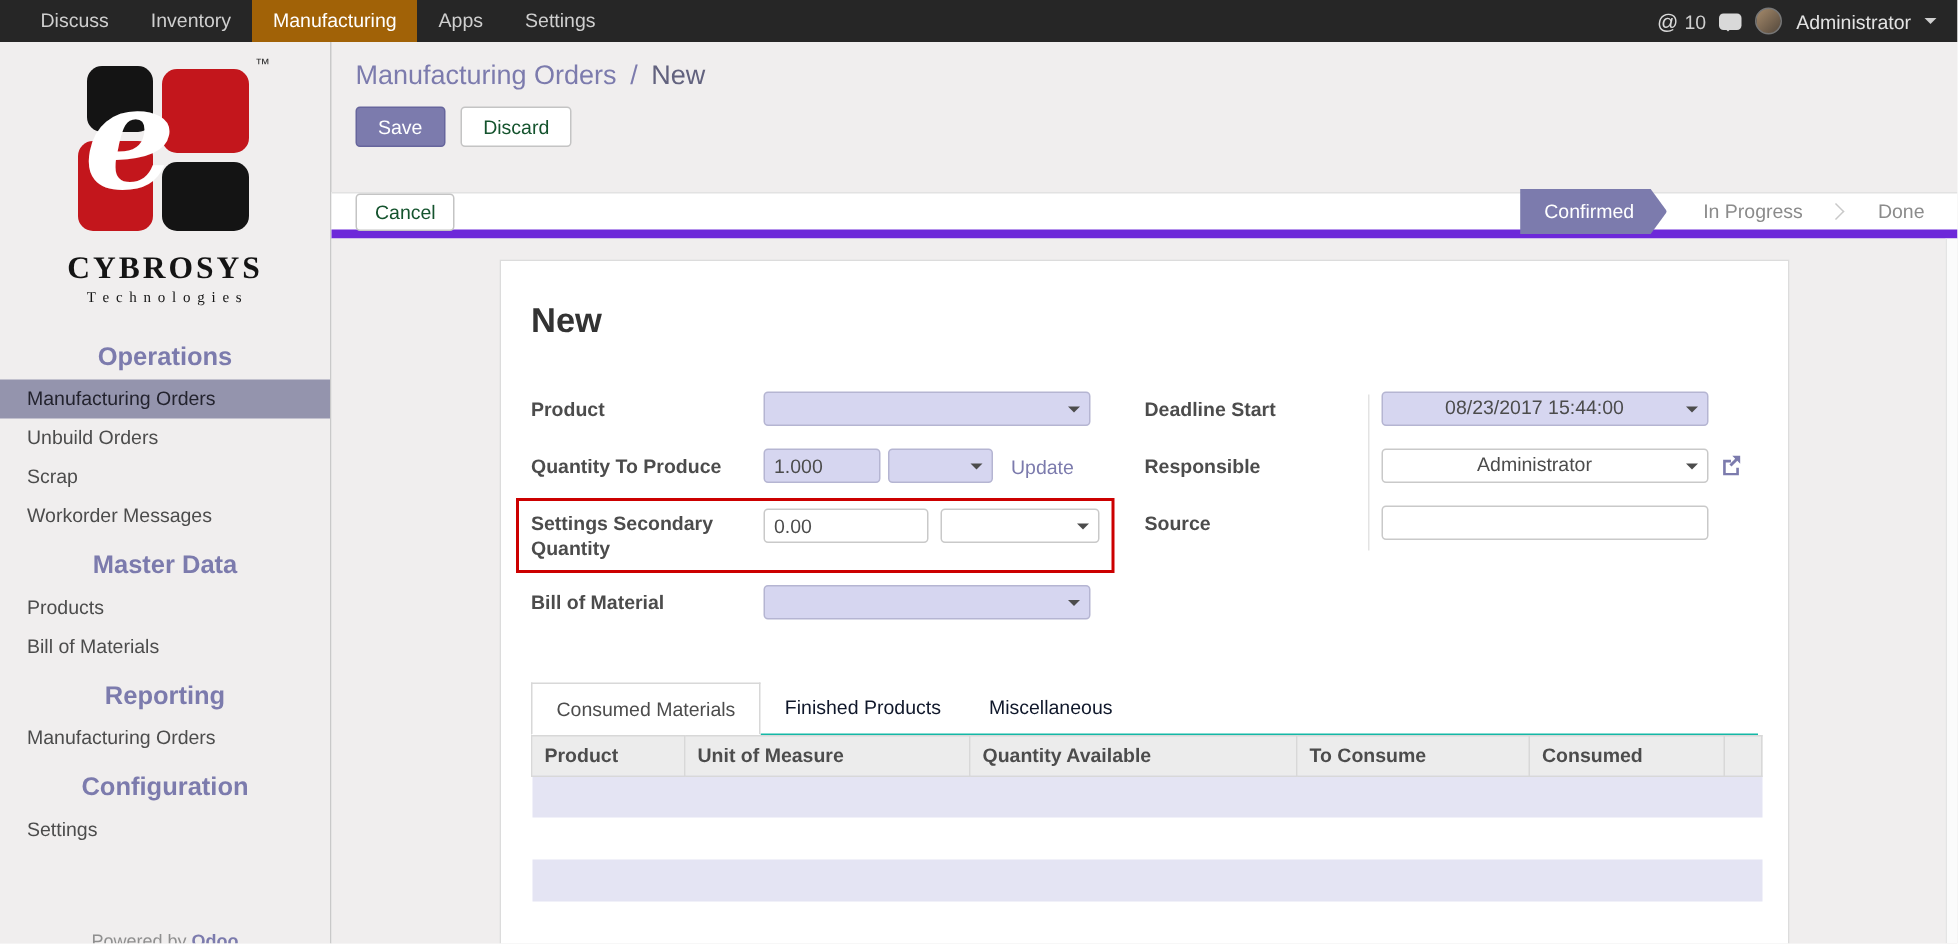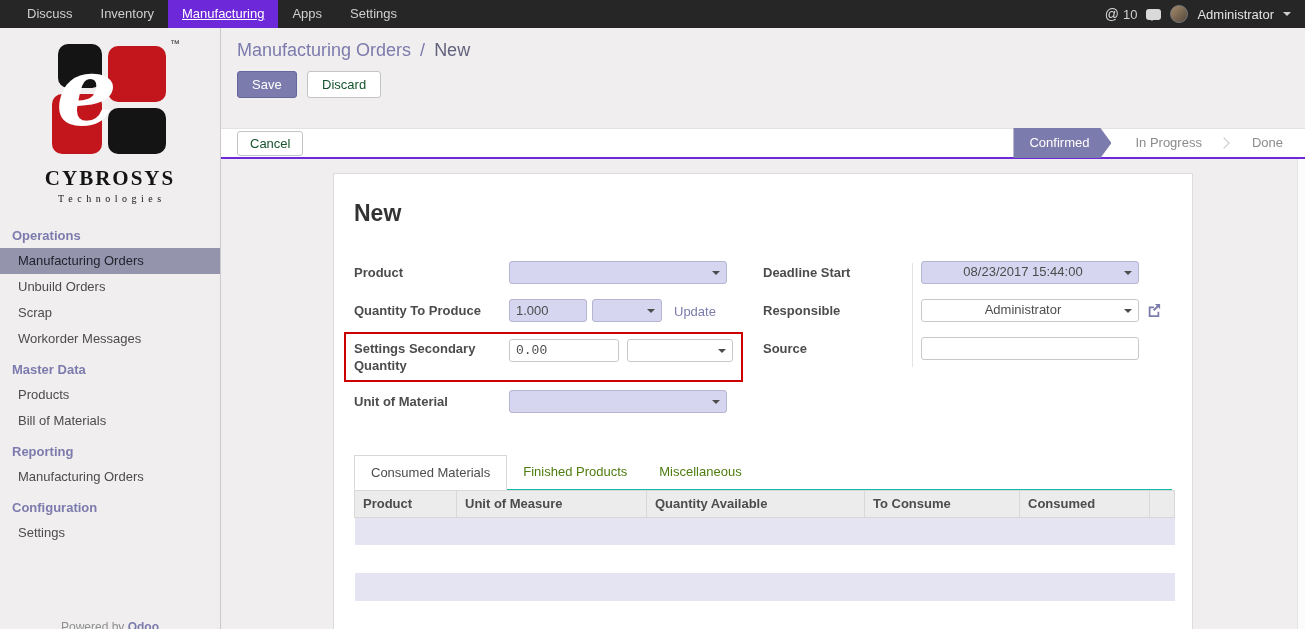--- a/index.html
+++ b/index.html
@@ -7,21 +7,21 @@
   body {
     width:1305px; height:629px; overflow:hidden;
     font-family:"Liberation Sans", sans-serif;
     background:#f0eeee; color:#4c4c4c;
   }
 
   
   .topbar { height:28px; background:#262626; display:flex; justify-content:space-between; align-items:stretch; font-size:13px; color:#cfcfcf; }
   .topbar-left { display:flex; padding-left:13px; }
   .menu-item { padding:0 14px; line-height:28px; cursor:pointer; }
-  .menu-item.active { background:#6d28d9; color:#fff;text-decoration:underline; }
+  .menu-item.active { background:#a16207; color:#fff; }
   .topbar-right { display:flex; align-items:center; gap:9px; padding-right:14px; }
   .at-group { display:flex; align-items:center; gap:4px; cursor:pointer; }
   .at-icon { font-size:14px; color:#d9d9d9; }
   .chat-icon { width:15px; height:11px; background:#d9d9d9; border-radius:3px; position:relative; display:inline-block; cursor:pointer; }
   .chat-icon::after { content:""; position:absolute; bottom:-4px; left:3px; border:3px solid transparent; border-top-color:#d9d9d9; }
   .avatar { width:18px; height:18px; border-radius:50%; background:linear-gradient(135deg,#a58a6b,#54483c); border:1px solid #777; display:inline-block; }
   .user-name { color:#e3e3e3; cursor:pointer; }
   .caret-down { width:0; height:0; border:4px solid transparent; border-top-color:#cfcfcf; margin-top:4px; display:inline-block; }
 
   
@@ -36,37 +36,37 @@
   .blk.tl { left:6px;  top:0;    width:44px; height:44px; background:#141414; }
   .blk.tr { left:56px; top:2px;  width:58px; height:56px; background:#c3161c; }
   .blk.bl { left:0;    top:50px; width:50px; height:60px; background:#c3161c; }
   .blk.br { left:56px; top:64px; width:58px; height:46px; background:#141414; }
   .logo-e { position:absolute; left:4px; top:-12px; font-family:"DejaVu Serif", serif; font-style:italic; font-weight:bold; font-size:96px; line-height:120px; color:#fff; }
   .logo-tm { position:absolute; right:-12px; top:-6px; font-size:10px; color:#333; }
   .brand { margin-top:8px; font-family:"Liberation Serif", serif; font-weight:bold; font-size:21px; letter-spacing:2px; color:#141414; }
   .tagline { font-family:"Liberation Serif", serif; font-size:10px; letter-spacing:1px; color:#141414; margin-top:2px; }
 
   .side-nav { margin-top:14px; }
-  .side-title { color:#7c7bad; font-weight:bold; font-size:13px; padding:10px 12px 5px 12px; }
+  .side-title { color:#7c7bad; font-weight:bold; font-size:17px; padding:10px 12px 5px 12px;text-align:center; }
   .side-item { font-size:13px; color:#4c4c4c; padding:5px 12px 6px 18px; cursor:pointer; }
   .side-item.active { background:#9494ad; color:#23232e; }
   .sidebar-footer { position:absolute; bottom:-5px; width:100%; text-align:center; font-size:12px; color:#8f8f8f; }
   .sidebar-footer .odoo { color:#7c7bad; font-weight:bold; cursor:pointer; }
 
   
   .control-panel { padding:8px 0 0 16px; height:100px; }
   .breadcrumb { font-size:18px; margin:4px 0 10px 0; }
   .crumb-link { color:#7c7bad; cursor:pointer; }
   .crumb-sep { color:#7c7bad; margin:0 4px; }
   .crumb-current { color:#62627e; }
   .btn { height:27px; padding:0 14px; font-size:13px; border-radius:3px; border:1px solid #c4c4c4; background:#fff; color:#14532d; cursor:pointer; font-family:"Liberation Sans", sans-serif; }
   .btn.primary { background:#7c7bad; border-color:#66659c; color:#fff; margin-right:6px;text-align:right; }
 
   
-  .statusbar { height:31px; background:#fff; border-top:1px solid #e2e2e2; border-bottom:2px solid #6d28d9; display:flex; align-items:center; justify-content:space-between; }
+  .statusbar { height:31px; background:#fff; border-top:1px solid #e2e2e2; border-bottom:6px solid #6d28d9; display:flex; align-items:center; justify-content:space-between; }
   .btn.cancel { margin-left:16px; height:25px; padding:0 12px; }
   .steps { display:flex; align-items:center; height:100%; font-size:13px; color:#8b8b8b; }
   .step { padding:0 14px; line-height:30px; cursor:pointer; }
   .step.active {
     background:#7c7bad; color:#fff; padding:0 22px 0 16px; margin-right:10px;
     clip-path:polygon(0 0, calc(100% - 11px) 0, 100% 50%, calc(100% - 11px) 100%, 0 100%);
   }
   .chev { width:8px; height:8px; border-top:1px solid #c9c9c9; border-right:1px solid #c9c9c9; transform:rotate(45deg); margin:0 10px 0 4px; }
   .step.last { padding-right:22px; }
 
@@ -84,32 +84,32 @@
   .flabel { width:155px; min-width:155px; font-weight:bold; font-size:13px; color:#4c4c4c; padding-top:4px; line-height:1.3; }
   .col.right .flabel { width:158px; min-width:158px; }
 
   .input, .select { height:23px; border:1px solid #c9c9c9; border-radius:3px; background:#fff; font-size:13px; color:#4c4c4c; padding:2px 6px; font-family:"Liberation Sans", sans-serif; }
   .select { position:relative; padding-right:20px; cursor:pointer; }
   .select::after { content:""; position:absolute; right:6px; top:9px; border:4px solid transparent; border-top-color:#4c4c4c; }
   .lav { background:#d6d6f0; border-color:#b5b5d2; }
   .w218 { width:218px;text-align:center; }
   .qty-input { width:78px; margin-right:5px; }
   .uom-select { width:70px; margin-right:12px; }
-  .sec-input { width:110px; margin-right:8px;font-family:Liberation Mono, monospace; }
+  .sec-input { width:110px; margin-right:8px; }
   .sec-select { width:106px; }
   .link { color:#7c7bad; font-size:13px; cursor:pointer; line-height:25px; }
 
   .red-box { display:flex; align-items:flex-start; border:2px solid #cc0000; width:399px; padding:5px 8px; margin:-7px 0 8px -10px; }
   .red-box .flabel { padding-top:2px; }
 
   .ext-link { margin-left:8px; margin-top:4px; cursor:pointer; display:inline-block; }
 
   
   .tabs { display:flex; border-bottom:1px solid #14b8a6; margin-top:26px; }
-  .tab { padding:9px 16px; font-size:13px; color:#4d7c0f; cursor:pointer; position:relative; top:1px; }
+  .tab { padding:9px 16px; font-size:13px; color:#0f172a; cursor:pointer; position:relative; top:1px; }
   .tab.active { background:#fff; border:1px solid #d8d8d8; border-bottom-color:#fff; color:#4c4c4c; }
 
   
   table.list { border-collapse:collapse; width:100%; table-layout:fixed; margin-top:0; }
   table.list th { background:#ececec; border:1px solid #d8d8d8; font-size:13px; font-weight:bold; color:#4c4c4c; text-align:left; padding:5px 8px; height:27px; }
   table.list td { height:28px; padding:0; border:none; }
   tr.striped td { background:#e4e4f3; }
   .total-line { width:24px; border-top:2px solid #8f8f8f; margin:10px 2px 0 auto; }
 </style>
 </head>
@@ -215,21 +215,21 @@
               <input class="input lav qty-input" value="1.000" style="">
               <div class="select lav uom-select"></div>
               <span class="link">Update</span>
             </div>
             <div class="frow red-box">
               <div class="flabel">Settings Secondary Quantity</div>
               <input class="input sec-input" value="0.00" style="">
               <div class="select sec-select"></div>
             </div>
             <div class="frow">
-              <div class="flabel">Unit of Material</div>
+              <div class="flabel">Bill of Material</div>
               <div class="select lav w218"></div>
             </div>
           </div>
 
           <div class="col right">
             <div class="frow">
               <div class="flabel">Deadline Start</div>
               <div class="select lav w218">08/23/2017 15:44:00</div>
             </div>
             <div class="frow">

